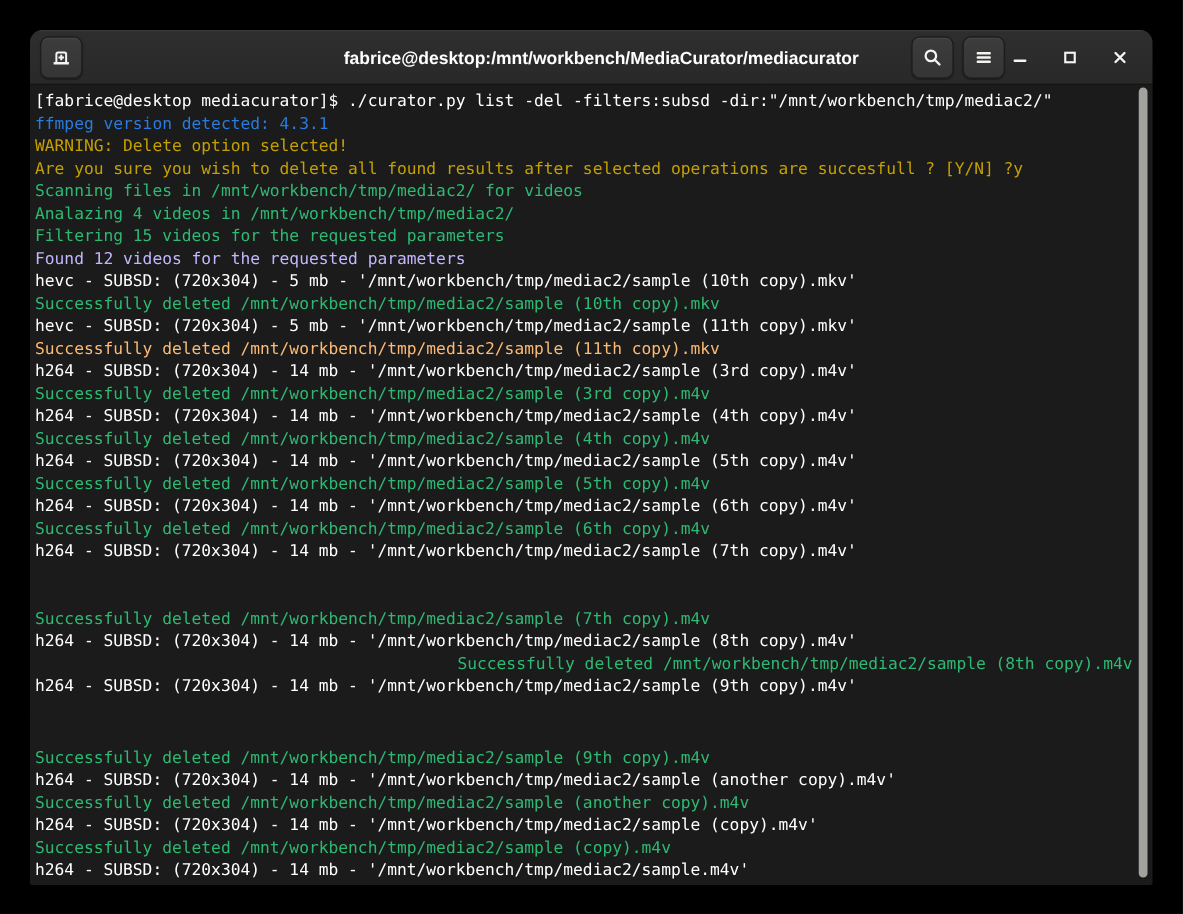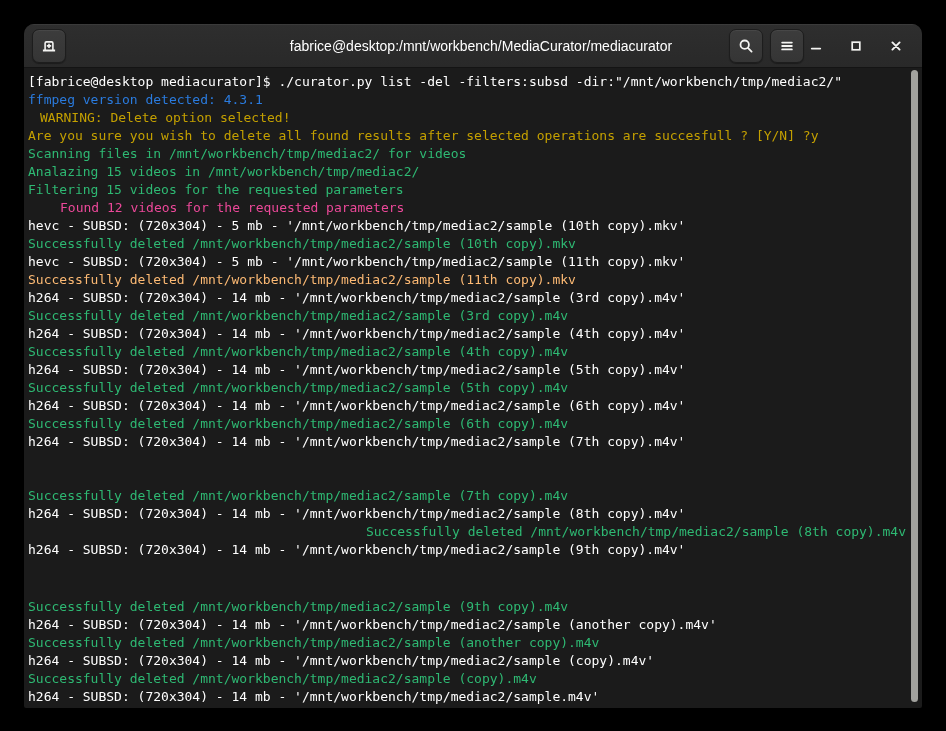--- a/index.html
+++ b/index.html
@@ -24,21 +24,21 @@
     box-shadow: inset 0 1px 0 rgba(255,255,255,0.06);
     display: flex;
     align-items: center;
   }
   .title {
     position: absolute;
     left: 16px; right: 0;
     text-align: center;
     color: #ffffff;
     font-size: 14px;
-    font-weight: normal;
+    font-weight: bold;
     pointer-events: none;
     white-space: nowrap;
   }
   .tb-btn {
     width: 34px; height: 34px;
     border: 1px solid #1d1d1d;
     border-radius: 7px;
     background: linear-gradient(#3c3c3c, #353535);
     box-shadow: inset 0 1px 0 rgba(255,255,255,0.06), 0 1px 1px rgba(0,0,0,0.35);
     display: flex; align-items: center; justify-content: center;
@@ -138,26 +138,26 @@
           <path class="icon-stroke" d="M4.4 4.4 L11.6 11.6 M11.6 4.4 L4.4 11.6" stroke-width="1.9" stroke-linecap="round"></path>
         </svg>
       </button>
     </div>
   </div>
 
   <div class="terminal" style="background: rgb(27, 27, 27);">
     <div class="term-lines">
         <div class="ln" style="color: rgb(255, 255, 255);">[fabrice@desktop mediacurator]$ ./curator.py list -del -filters:subsd -dir:"/mnt/workbench/tmp/mediac2/"</div>
         <div class="ln" style="color: rgb(42, 123, 222);">ffmpeg version detected: 4.3.1</div>
-        <div class="ln" style="color: rgb(196, 160, 0); margin-left: 12px;">WARNING: Delete option selected!</div>
+        <div class="ln" style="color: rgb(196, 160, 0);">WARNING: Delete option selected!</div>
         <div class="ln" style="color: rgb(196, 160, 0);">Are you sure you wish to delete all found results after selected operations are succesfull ? [Y/N] ?y</div>
         <div class="ln" style="color: rgb(46, 185, 115);">Scanning files in /mnt/workbench/tmp/mediac2/ for videos</div>
-        <div class="ln" style="color: rgb(46, 185, 115);">Analazing 15 videos in /mnt/workbench/tmp/mediac2/</div>
+        <div class="ln" style="color: rgb(46, 185, 115);">Analazing 4 videos in /mnt/workbench/tmp/mediac2/</div>
         <div class="ln" style="color: rgb(46, 185, 115);">Filtering 15 videos for the requested parameters</div>
-        <div class="ln" style="color: #ec4899; margin-left: 32px;">Found 12 videos for the requested parameters</div>
+        <div class="ln" style="color: #c4b5fd;">Found 12 videos for the requested parameters</div>
         <div class="ln" style="color: rgb(255, 255, 255);">hevc - SUBSD: (720x304) - 5 mb - '/mnt/workbench/tmp/mediac2/sample (10th copy).mkv'</div>
         <div class="ln" style="color: rgb(46, 185, 115);">Successfully deleted /mnt/workbench/tmp/mediac2/sample (10th copy).mkv</div>
         <div class="ln" style="color: rgb(255, 255, 255);">hevc - SUBSD: (720x304) - 5 mb - '/mnt/workbench/tmp/mediac2/sample (11th copy).mkv'</div>
         <div class="ln" style="color: #fdba74;">Successfully deleted /mnt/workbench/tmp/mediac2/sample (11th copy).mkv</div>
         <div class="ln" style="color: rgb(255, 255, 255);">h264 - SUBSD: (720x304) - 14 mb - '/mnt/workbench/tmp/mediac2/sample (3rd copy).m4v'</div>
         <div class="ln" style="color: rgb(46, 185, 115);">Successfully deleted /mnt/workbench/tmp/mediac2/sample (3rd copy).m4v</div>
         <div class="ln" style="color: rgb(255, 255, 255);">h264 - SUBSD: (720x304) - 14 mb - '/mnt/workbench/tmp/mediac2/sample (4th copy).m4v'</div>
         <div class="ln" style="color: rgb(46, 185, 115);">Successfully deleted /mnt/workbench/tmp/mediac2/sample (4th copy).m4v</div>
         <div class="ln" style="color: rgb(255, 255, 255);">h264 - SUBSD: (720x304) - 14 mb - '/mnt/workbench/tmp/mediac2/sample (5th copy).m4v'</div>
         <div class="ln" style="color: rgb(46, 185, 115);">Successfully deleted /mnt/workbench/tmp/mediac2/sample (5th copy).m4v</div>

